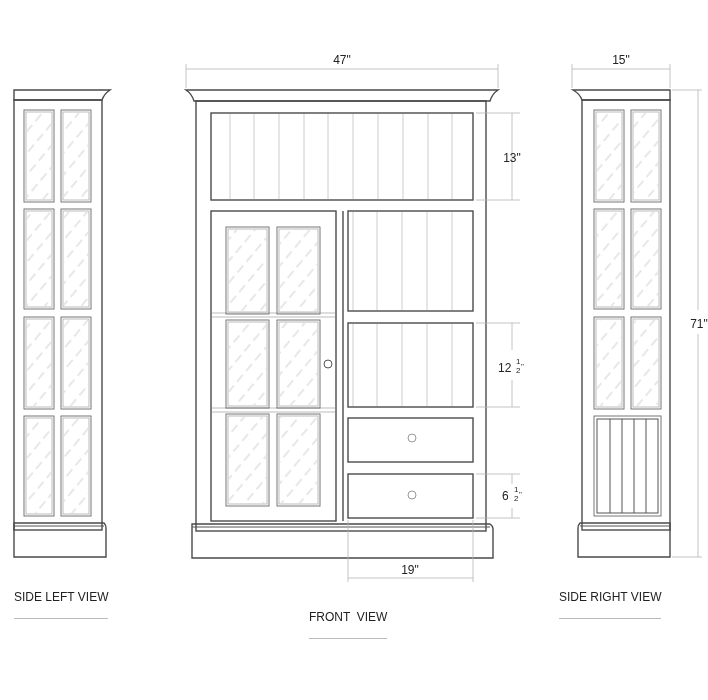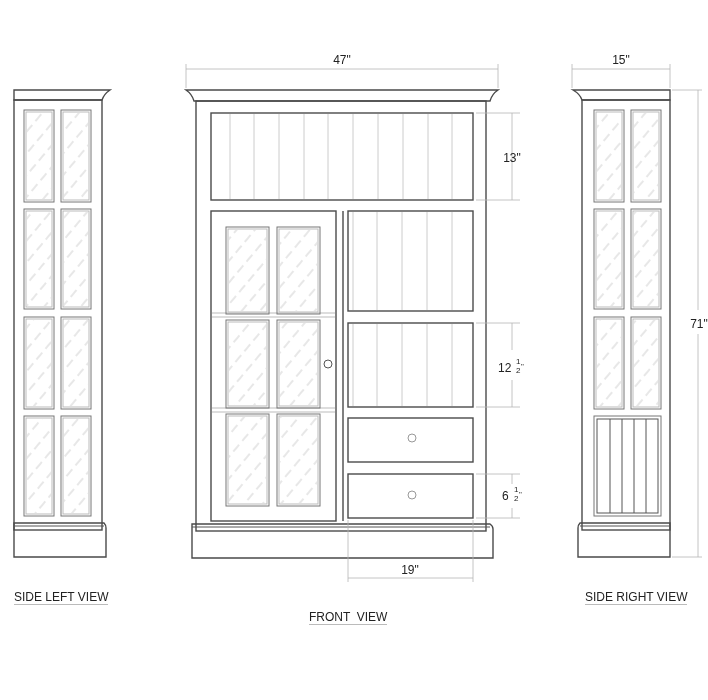--- a/index.html
+++ b/index.html
@@ -7,21 +7,21 @@
     svg { position: absolute; left: 0; top: 0; }
     .ln { stroke: #4a4a4a; stroke-width: 1.4; fill: none; }
     .ln2 { stroke: #555; stroke-width: 1; fill: none; }
     .frame { stroke: #777; stroke-width: 1; fill: none; }
     .frame-in { stroke: #bbb; stroke-width: 1; fill: none; }
     .plank { stroke: #ccc; stroke-width: 1; }
     .dim { stroke: #b5b5b5; stroke-width: 0.8; fill: none; }
     .dimtxt { font-family: "Liberation Sans", sans-serif; font-size: 12px; fill: #222; }
     .fr { font-family: "Liberation Sans", sans-serif; font-size: 8px; fill: #222; }
     .label { position: absolute; font-family: "Liberation Sans", sans-serif; font-size: 12px; color: #222;
-             border-bottom: 1px solid #bbb; padding-bottom: 0; letter-spacing: 0; }
+             border-bottom: 1px solid #bbb; padding-bottom: 14px; letter-spacing: 0; }
   </style>
 </head>
 <body>
 
 <svg width="708" height="700" viewBox="0 0 708 700">
   <defs>
     <pattern id="glassPat" width="14" height="14" patternUnits="userSpaceOnUse" patternTransform="rotate(-50)">
       <line x1="0" y1="7" x2="9" y2="7" stroke="#c4c4c4" stroke-width="0.8"></line>
     </pattern>
   </defs>
@@ -242,13 +242,13 @@
       <line class="dim" x1="672" y1="557" x2="702" y2="557"></line>
       <line class="dim" x1="698" y1="90" x2="698" y2="310"></line>
       <line class="dim" x1="698" y1="334" x2="698" y2="557"></line>
       <text class="dimtxt" x="699" y="328" text-anchor="middle">71"</text>
     </g>
   </g>
 </svg>
 
 <div class="label" style="left:14px; top:590px;">SIDE LEFT VIEW</div>
 <div class="label" style="left:309px; top:610px; white-space:pre;">FRONT  VIEW</div>
-<div class="label" style="left:585px; top:590px;">SIDE RIGHT VIEW</div>
+<div class="label" style="left:559px; top:590px;">SIDE RIGHT VIEW</div>
 
 </body></html>

